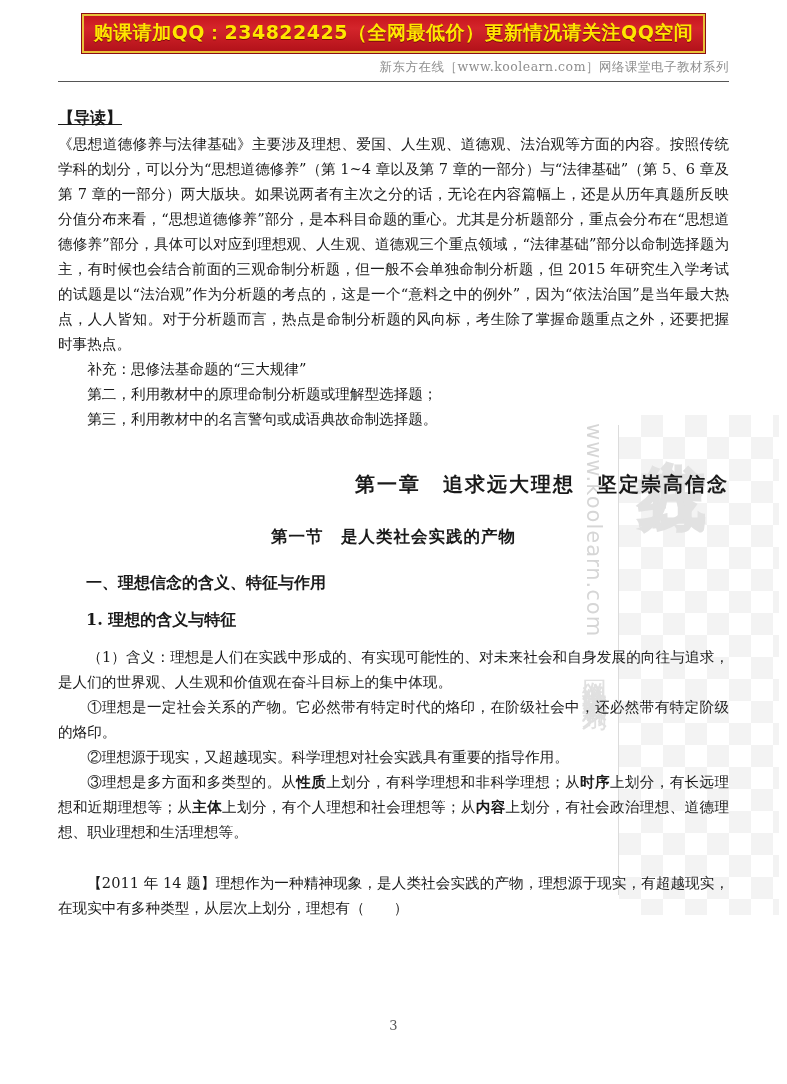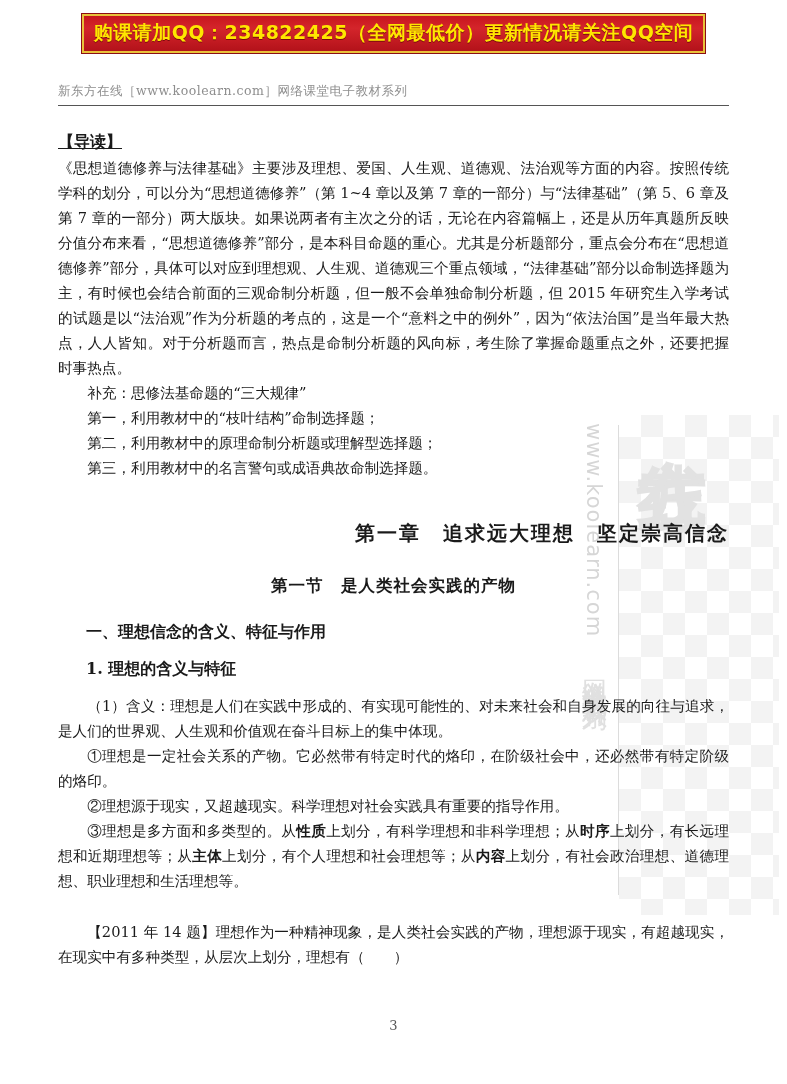--- a/index.html
+++ b/index.html
@@ -101,24 +101,24 @@
     font-weight: bold;
     font-size: 19px;
     color: #ffe600;
     letter-spacing: .5px;
     white-space: nowrap;
     text-shadow: 0 1px 0 #7a0a0e;
   }
 
   
   .site-line {
-    text-align: left;
+    text-align: right;
     font-size: 12.5px;
     color: #8e8e8e;
-    padding-top: 30px;
+    padding-top: 6px;
     letter-spacing: .5px;
   }
   .hr-top {
     border: 0;
     border-top: 1.6px solid #555;
     margin: 5px 0 0 0;
   }
 
   
   .doc-title {
@@ -203,21 +203,20 @@
   </div>
 
   <div class="site-line">新东方在线［www.koolearn.com］网络课堂电子教材系列</div>
   <hr class="hr-top">
 
 
   <div class="lead-label">【导读】</div>
 
   <p class="body">《思想道德修养与法律基础》主要涉及理想、爱国、人生观、道德观、法治观等方面的内容。按照传统学科的划分，可以分为“思想道德修养”（第 1~4 章以及第 7 章的一部分）与“法律基础”（第 5、6 章及第 7 章的一部分）两大版块。如果说两者有主次之分的话，无论在内容篇幅上，还是从历年真题所反映分值分布来看，“思想道德修养”部分，是本科目命题的重心。尤其是分析题部分，重点会分布在“思想道德修养”部分，具体可以对应到理想观、人生观、道德观三个重点领域，“法律基础”部分以命制选择题为主，有时候也会结合前面的三观命制分析题，但一般不会单独命制分析题，但 2015 年研究生入学考试的试题是以“法治观”作为分析题的考点的，这是一个“意料之中的例外”，因为“依法治国”是当年最大热点，人人皆知。对于分析题而言，热点是命制分析题的风向标，考生除了掌握命题重点之外，还要把握时事热点。</p>
   <p class="body indent">补充：思修法基命题的“三大规律”</p>
-  <p class="body indent">第一，利用教材中的“枝叶结构”命制选择题；</p>
   <p class="body indent">第二，利用教材中的原理命制分析题或理解型选择题；</p>
   <p class="body indent">第三，利用教材中的名言警句或成语典故命制选择题。</p>
 
   <h2 class="chapter-title">第一章　追求远大理想　坚定崇高信念</h2>
   <h3 class="section-title">第一节　是人类社会实践的产物</h3>
 
   <p class="head-1">一、理想信念的含义、特征与作用</p>
   <p class="head-2">1. 理想的含义与特征</p>
 
   <p class="body indent">（1）含义：理想是人们在实践中形成的、有实现可能性的、对未来社会和自身发展的向往与追求，是人们的世界观、人生观和价值观在奋斗目标上的集中体现。</p>

